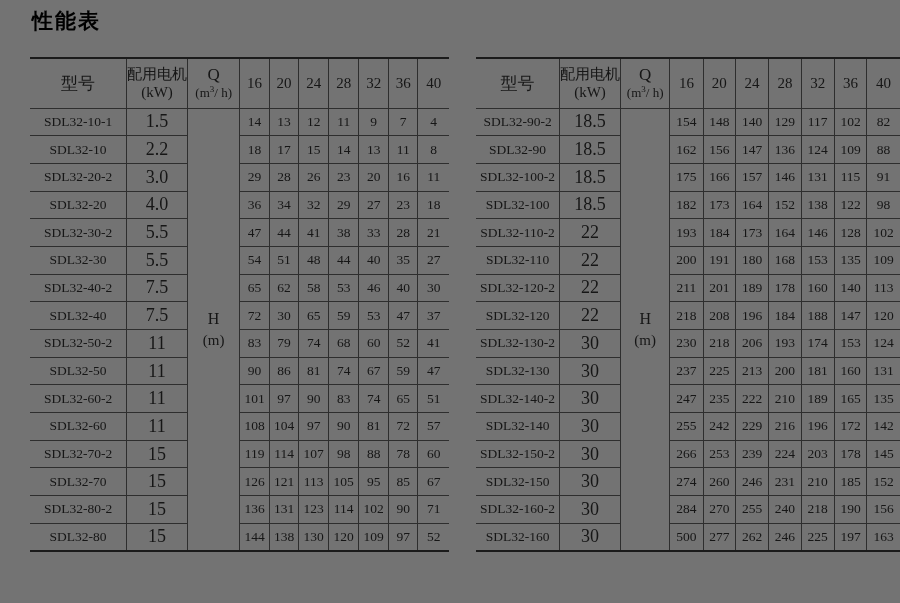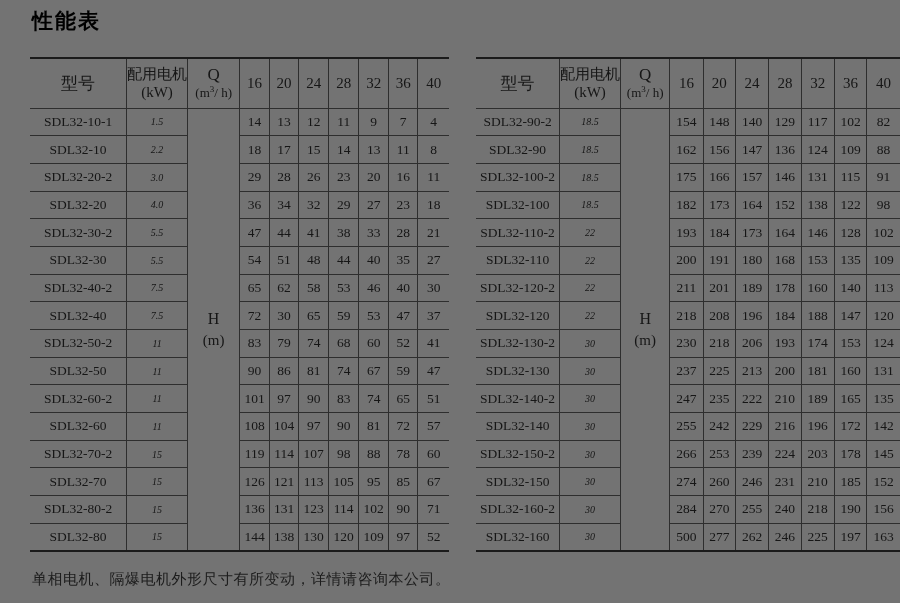--- a/index.html
+++ b/index.html
@@ -38,21 +38,21 @@
   .perf tbody tr { height: 27.7px; }
 
   .model-header { font-size: 17px; }
   .motor-header { font-size: 15px; line-height: 1.2; white-space: normal; }
   .q-header { font-size: 13px; line-height: 1.15; }
   .q-header .q-sym { font-size: 17px; display: block; }
   .q-header sup { font-size: 9px; }
   .flow-header { font-size: 15px; }
 
   .model-cell { font-size: 13.5px; }
-  .kw-cell { font-size: 10px; font-style: italic; }
+  .kw-cell { font-size: 18px; }
   .val-cell { font-size: 13.5px; }
   .h-cell { font-size: 16px; line-height: 1.45; }
   .h-cell .h-unit { font-size: 15px; }
 
   .footnote {
     position: absolute; left: 32px; top: 570px;
     font-size: 15px; color: #1c1c1c; letter-spacing: 0.5px;
   }
 </style>
 </head>
@@ -491,15 +491,14 @@
             <td class="val-cell">246</td>
             <td class="val-cell">225</td>
             <td class="val-cell">197</td>
             <td class="val-cell">163</td>
           </tr>
         </tbody>
     </table>
 
   </div>
 
-  <div class="footnote">单相电机、隔爆电机外形尺寸有所变动，详情请咨询本公司。</div>
 
 </div>
 
 </body></html>

